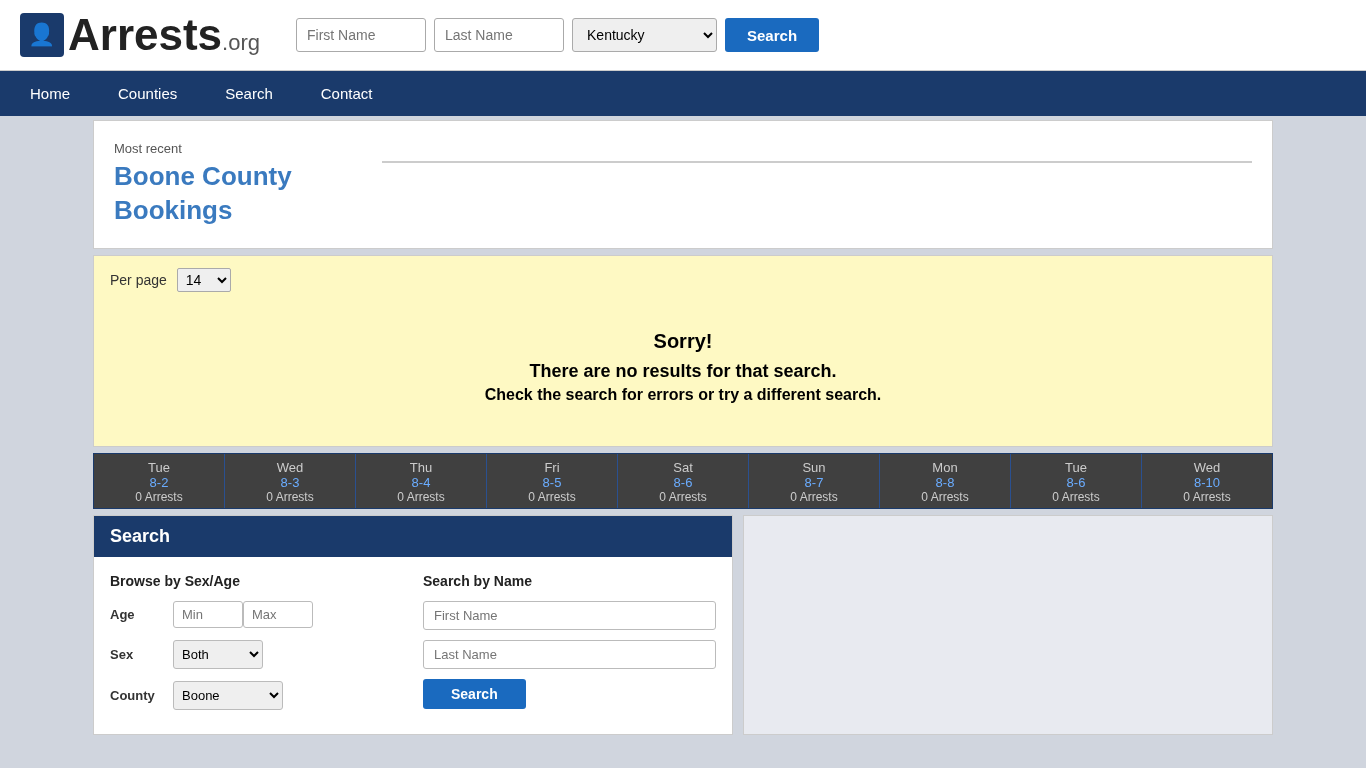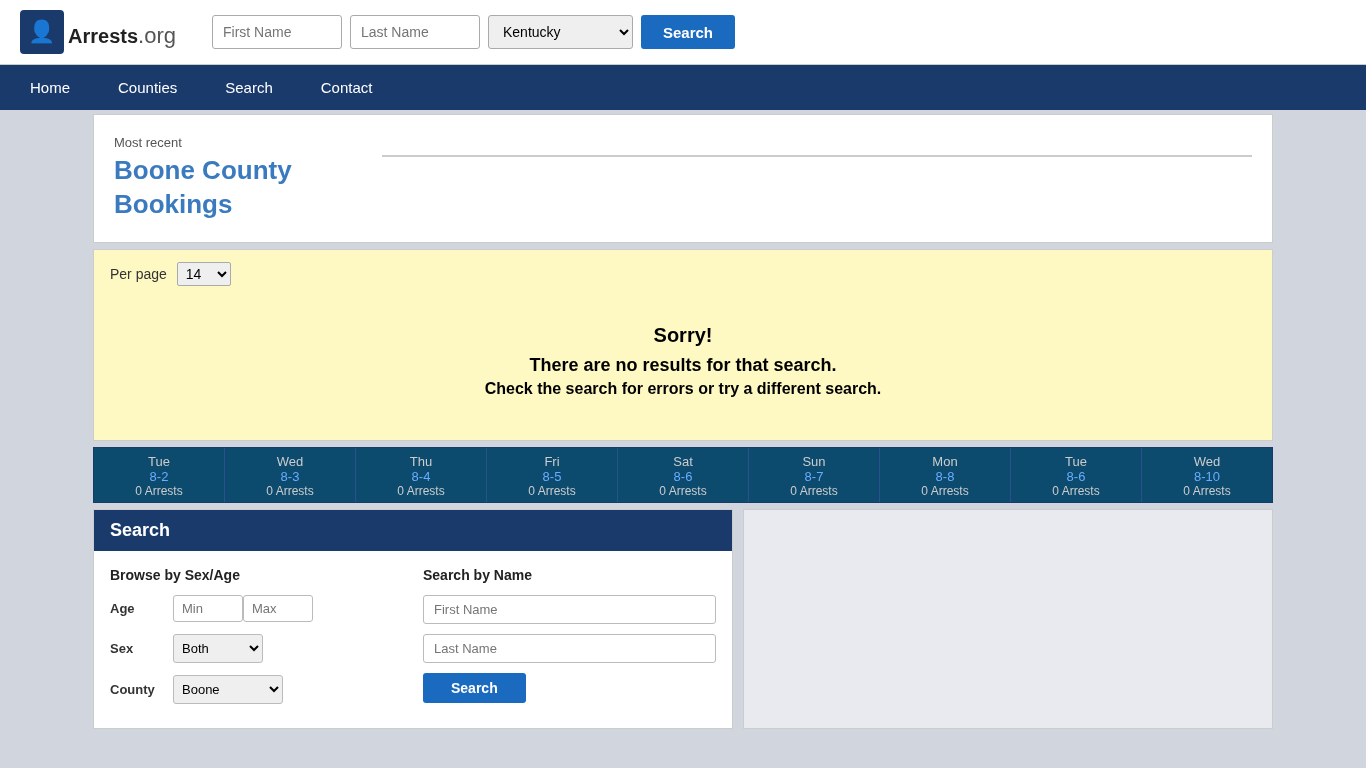--- a/index.html
+++ b/index.html
@@ -152,21 +152,21 @@
       font-weight: bold;
       margin-top: 8px;
     }
     #no-results .hint {
       font-size: 16px;
       font-weight: bold;
       margin-top: 4px;
     }
     
     #date-bar {
-      background: #0c4a6e;
+      background: #404040;
       display: flex;
       border: 1px solid #1a3a6b;
       margin-top: 6px;
     }
     .date-cell {
       flex: 1;
       text-align: center;
       padding: 6px 4px 4px 4px;
       border-right: 1px solid #2a5090;
       color: white;
@@ -271,21 +271,21 @@
   </style>
 </head>
 <body>
 
 <div id="header">
   <a id="logo-area" href="#">
     <div id="logo-icon">
       👤
     </div>
     <div id="logo-text">
-      <span style="color:#222;font-size:20px;font-weight:bold;">Arrests</span><span>.org</span>
+      <span style="color:#222;font-size:44px;font-weight:bold;">Arrests</span><span>.org</span>
     </div>
   </a>
   <div id="search-form">
     <input type="text" placeholder="First Name" style="">
     <input type="text" placeholder="Last Name" style="">
     <select>
     <option value="Kentucky">Kentucky</option><option value="Alabama">Alabama</option><option value="Alaska">Alaska</option><option value="Arizona">Arizona</option><option value="Arkansas">Arkansas</option><option value="California">California</option><option value="Colorado">Colorado</option><option value="Connecticut">Connecticut</option><option value="Delaware">Delaware</option><option value="Florida">Florida</option><option value="Georgia">Georgia</option><option value="Hawaii">Hawaii</option><option value="Idaho">Idaho</option><option value="Illinois">Illinois</option><option value="Indiana">Indiana</option><option value="Iowa">Iowa</option><option value="Kansas">Kansas</option><option value="Louisiana">Louisiana</option><option value="Maine">Maine</option><option value="Maryland">Maryland</option><option value="Massachusetts">Massachusetts</option><option value="Michigan">Michigan</option><option value="Minnesota">Minnesota</option><option value="Mississippi">Mississippi</option><option value="Missouri">Missouri</option><option value="Montana">Montana</option><option value="Nebraska">Nebraska</option><option value="Nevada">Nevada</option><option value="New Hampshire">New Hampshire</option><option value="New Jersey">New Jersey</option><option value="New Mexico">New Mexico</option><option value="New York">New York</option><option value="North Carolina">North Carolina</option><option value="North Dakota">North Dakota</option><option value="Ohio">Ohio</option><option value="Oklahoma">Oklahoma</option><option value="Oregon">Oregon</option><option value="Pennsylvania">Pennsylvania</option><option value="Rhode Island">Rhode Island</option><option value="South Carolina">South Carolina</option><option value="South Dakota">South Dakota</option><option value="Tennessee">Tennessee</option><option value="Texas">Texas</option><option value="Utah">Utah</option><option value="Vermont">Vermont</option><option value="Virginia">Virginia</option><option value="Washington">Washington</option><option value="West Virginia">West Virginia</option><option value="Wisconsin">Wisconsin</option><option value="Wyoming">Wyoming</option></select>
     <button id="header-search-btn">Search</button>
   </div>
 </div>

